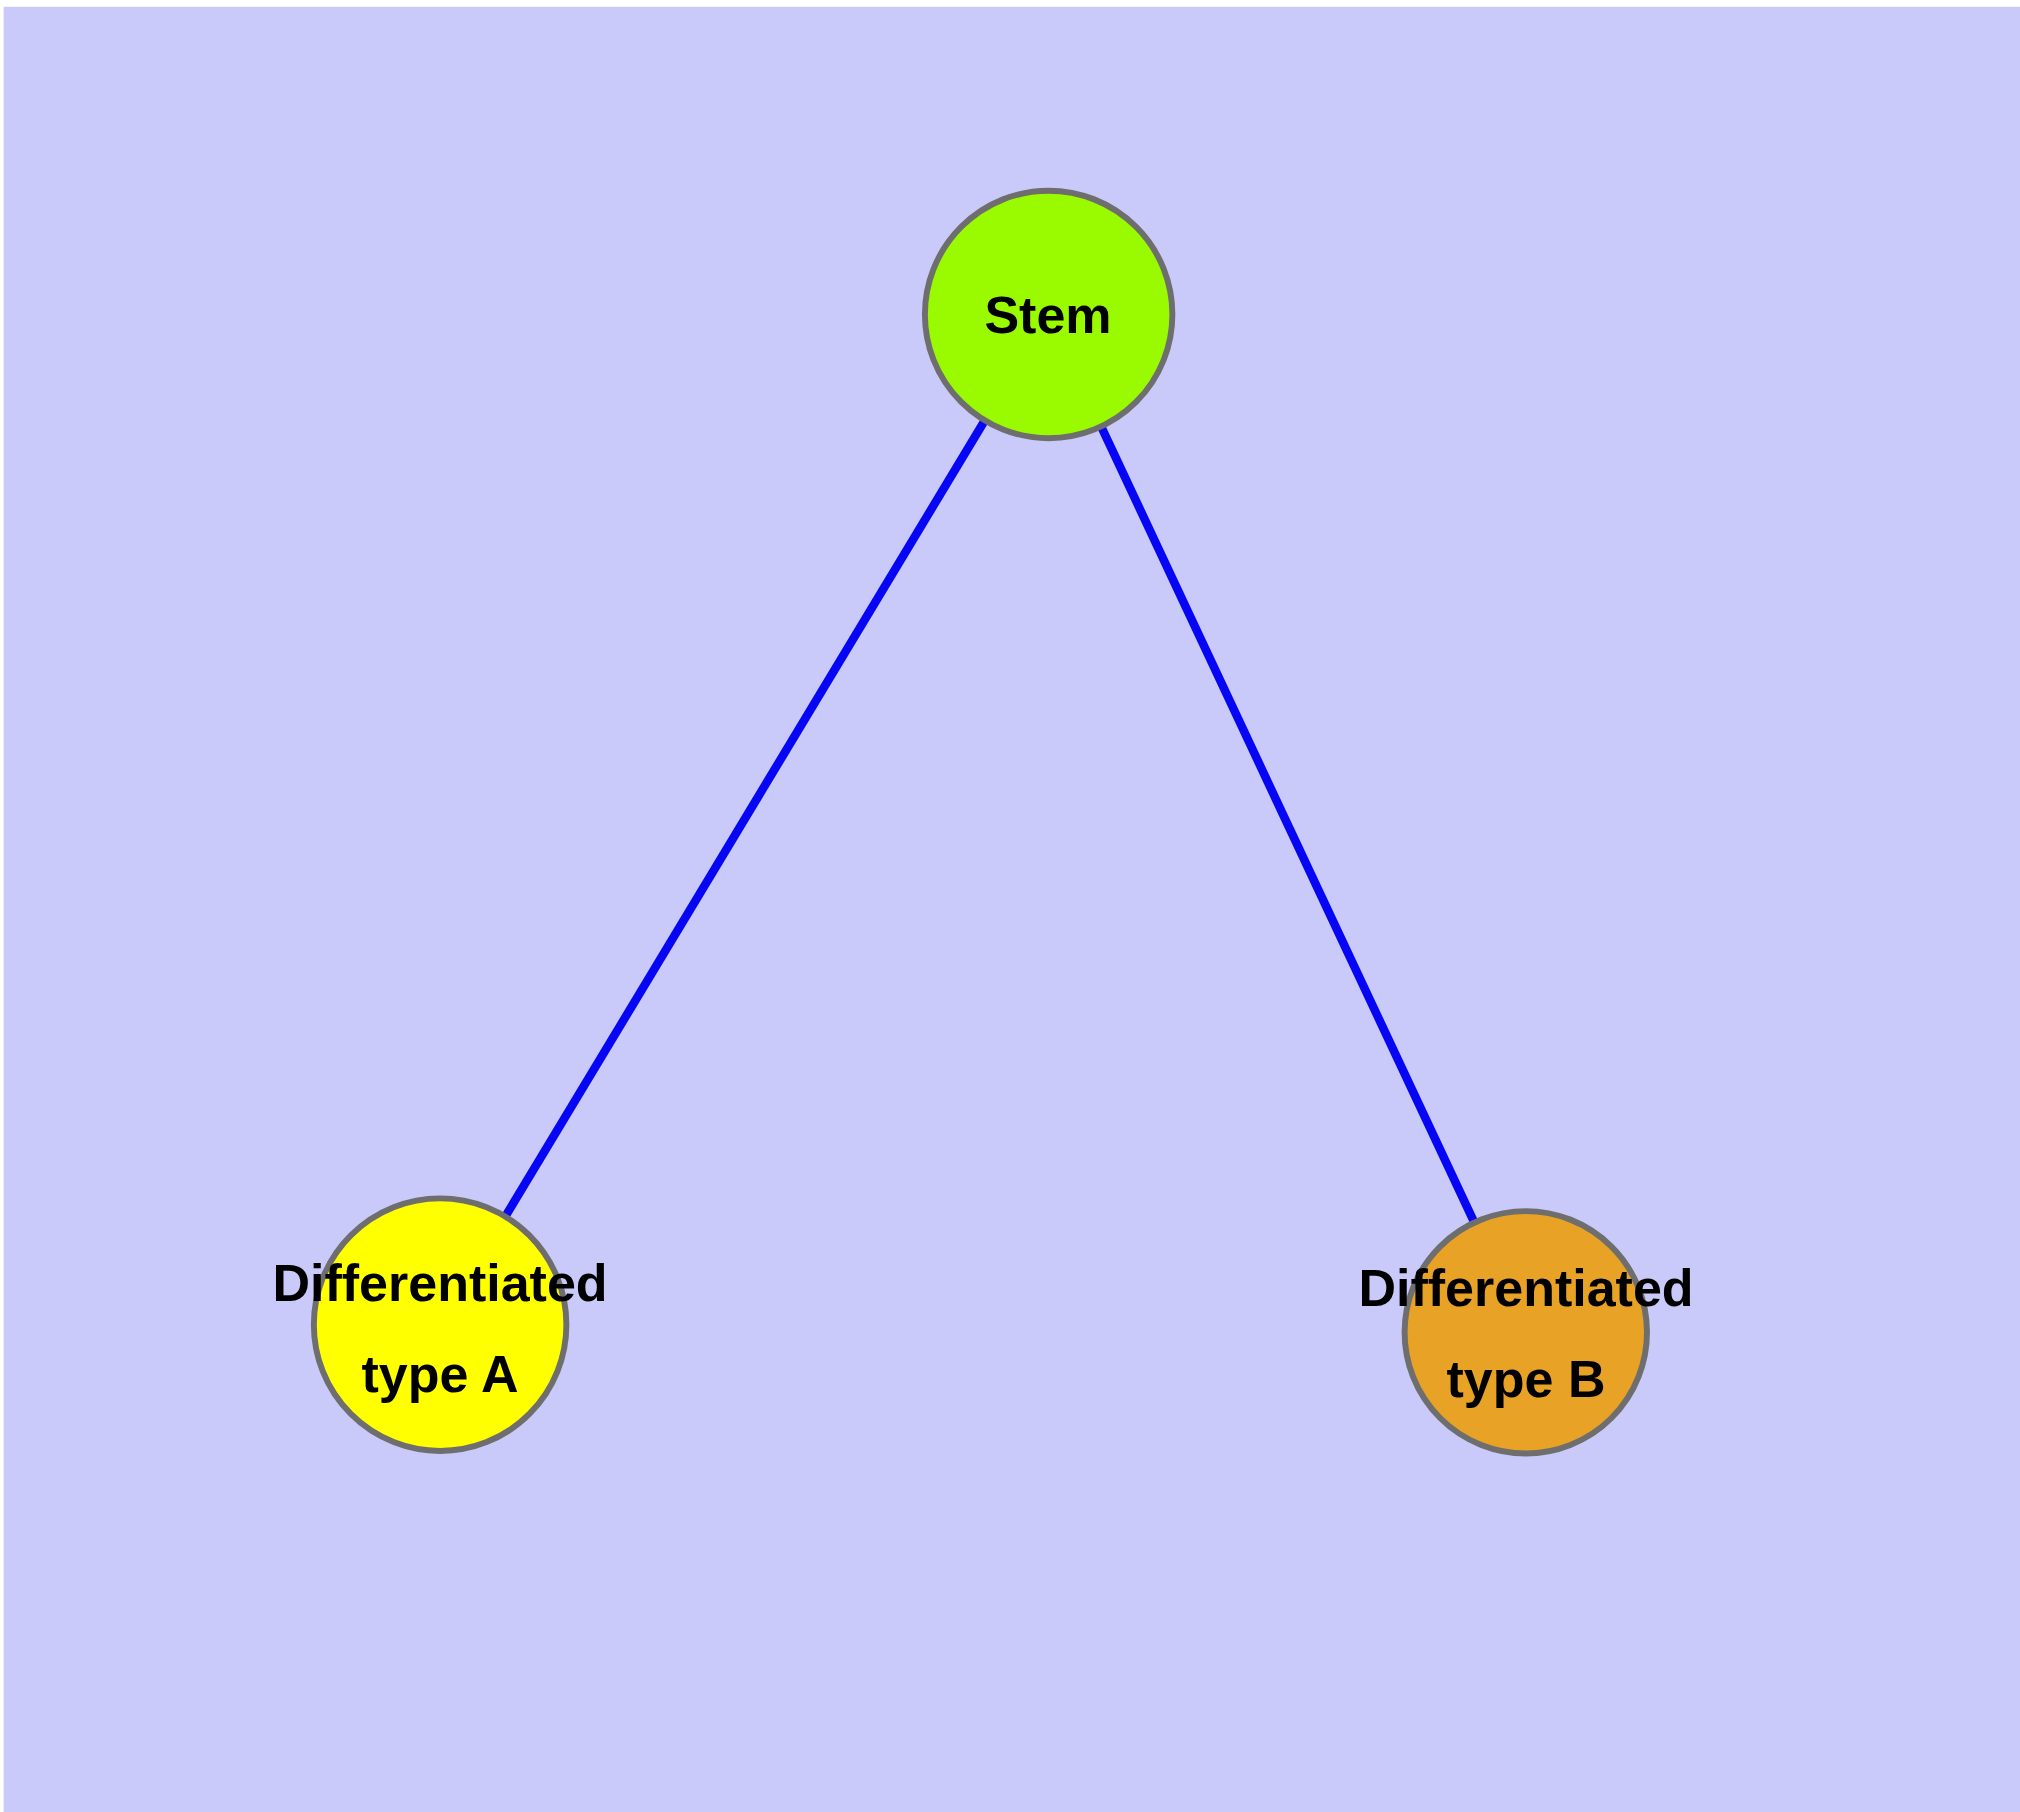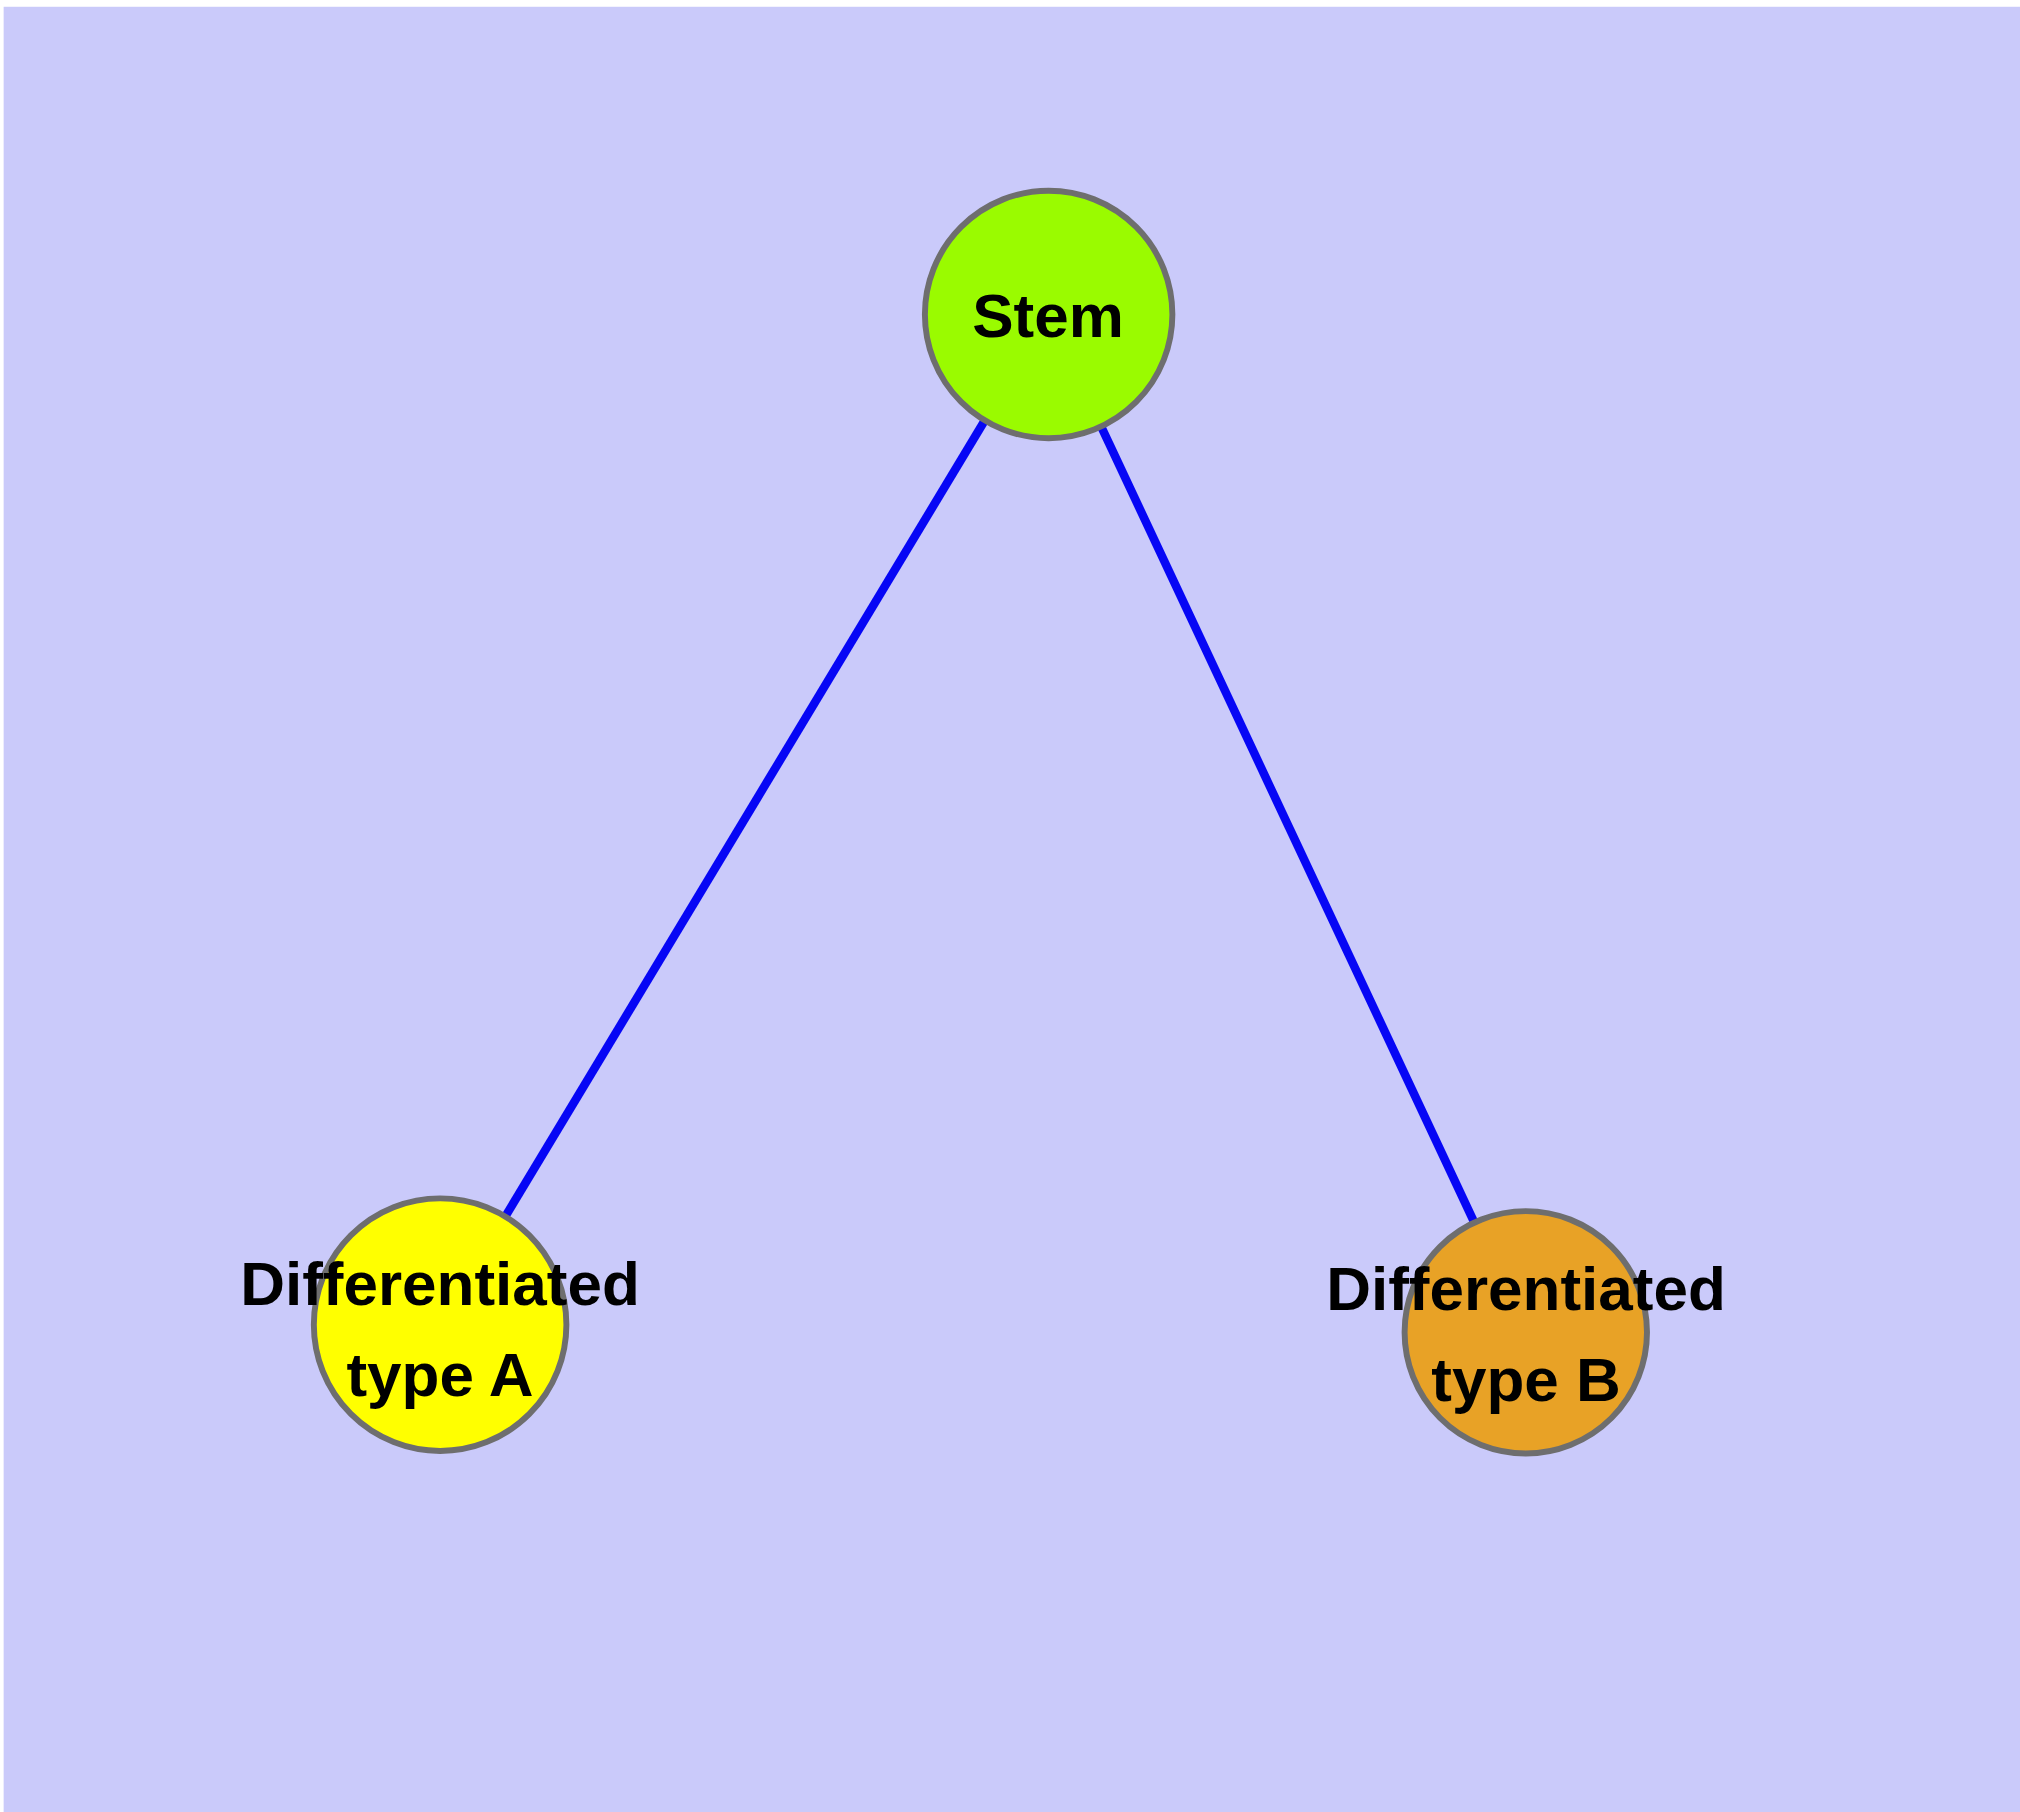--- a/index.html
+++ b/index.html
@@ -27,21 +27,21 @@
     fill: none;
   }
   .node {
     stroke-width: 7;
   }
   .label {
     position: absolute;
     transform: translate(-50%, -50%);
     text-align: center;
     font-weight: bold;
-    font-size: 62px;
+    font-size: 52px;
     line-height: 91px;
     color: #000000;
     white-space: pre-line;
     letter-spacing: 0;
   }
 </style>
 </head>
 <body>
 
 <svg class="scene" viewBox="0 0 2384 2138" xmlns="http://www.w3.org/2000/svg">

